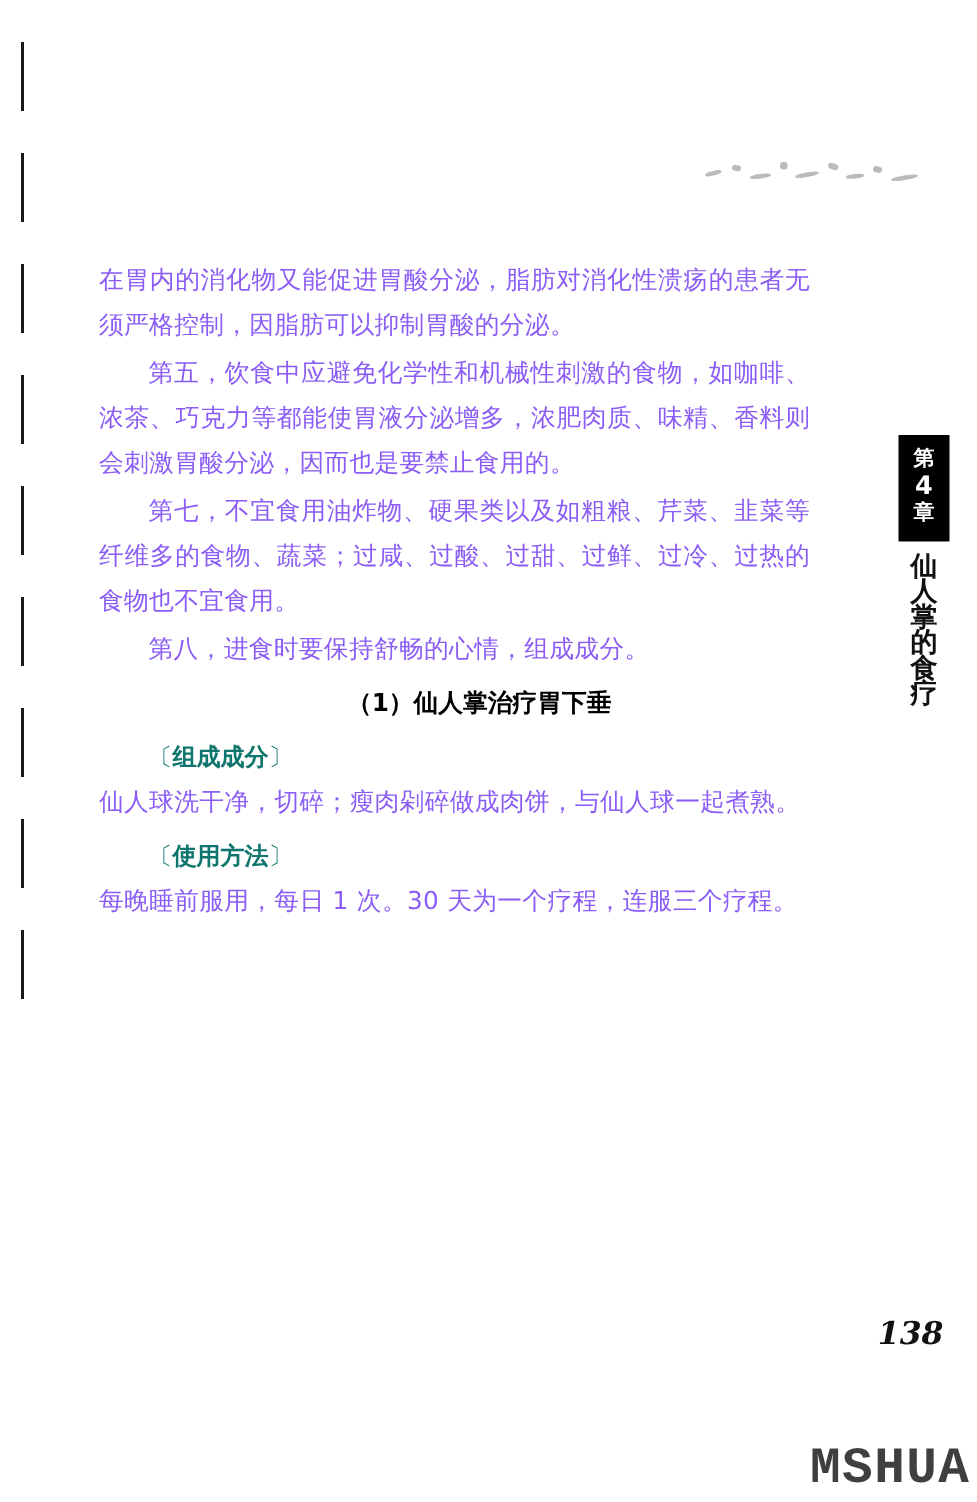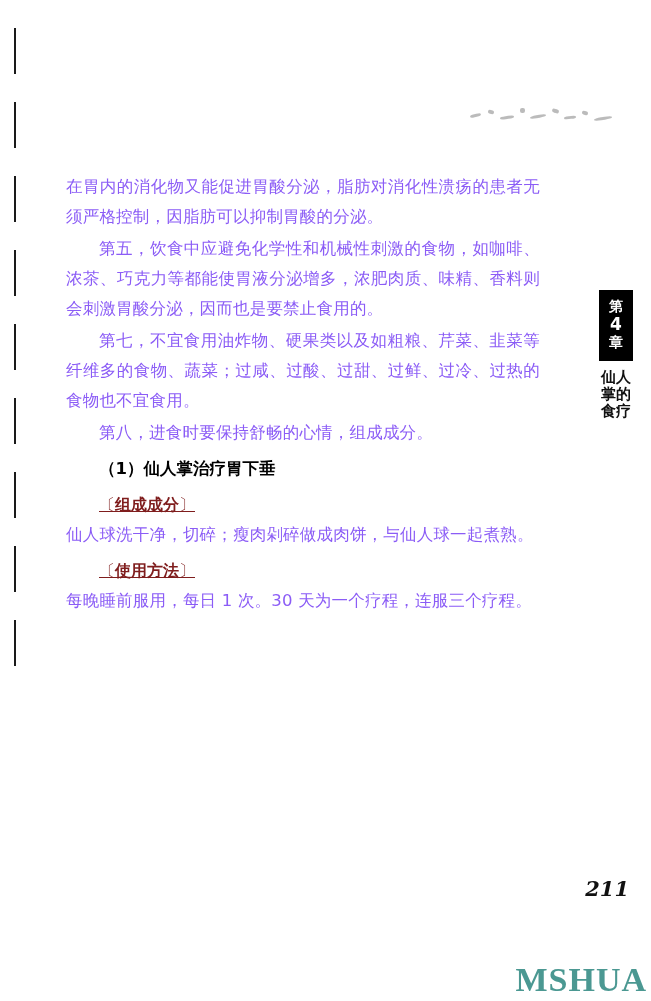--- a/index.html
+++ b/index.html
@@ -67,29 +67,29 @@
   .para.indent { text-indent: 33px; }
   .para.tight { margin-bottom: 0; }
 
   .subhead {
     font-size: 16.5px;
     line-height: 30px;
     font-weight: bold;
     margin: 6px 0 0 0;
     text-indent: 33px;
     color: #000000;
+    text-align: center;
   }
   .bracket-head {
     font-size: 16px;
     line-height: 30px;
     font-weight: bold;
     margin: 6px 0 0 0;
     text-indent: 33px;
-    color: #7f1d1d;
-    text-decoration: underline;
+    color: #0f766e;
   }
   .bracket-head .bk { font-weight: normal; }
 
   
   .chapter-tab {
     position: absolute;
     right: 18px;
     top: 290px;
     width: 34px;
     display: flex;
@@ -109,21 +109,21 @@
   }
   .chapter-tab .tab-black .num {
     display: block;
     font-size: 17px;
     line-height: 19px;
   }
   .chapter-tab .tab-title {
     margin-top: 8px;
     width: 30px;
     text-align: center;
-    font-size: 15px;
+    font-size: 18px;
     line-height: 17px;
     color: #111111;
     font-weight: bold;
   }
 
   
   .page-number {
     position: absolute;
     right: 22px;
     top: 876px;
@@ -132,25 +132,25 @@
     font-weight: bold;
     font-size: 21px;
     color: #111111;
   }
 
   
   .watermark {
     position: absolute;
     right: 4px;
     bottom: 2px;
-    font-family: Liberation Serif, serif;
+    font-family: Liberation Mono, monospace;
     font-size: 34px;
     font-weight: bold;
     letter-spacing: 1px;
-    color: #0f766e;
+    color: #000000;
     opacity: 0.75;
     user-select: none;
   }
 </style>
 </head>
 <body>
 
 <div class="binding-marks">
   <span></span>
   <span></span>
@@ -197,15 +197,15 @@
 
 <div class="chapter-tab">
   <div class="tab-black">
     <span>第</span>
     <span class="num">4</span>
     <span>章</span>
   </div>
   <div class="tab-title">仙人掌的食疗</div>
 </div>
 
-<div class="page-number">211</div>
+<div class="page-number">138</div>
 
 <div class="watermark">MSHUA</div>
 
 </body></html>

